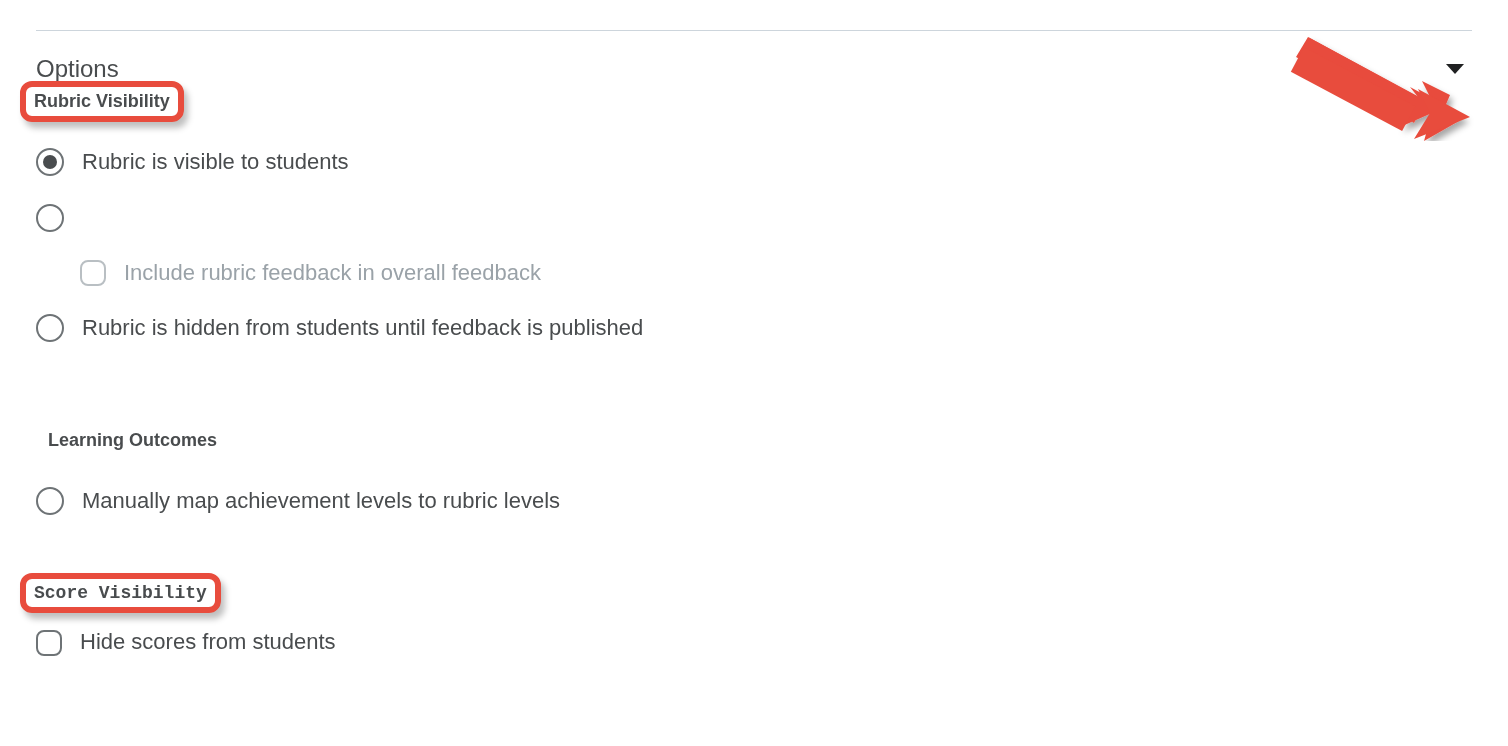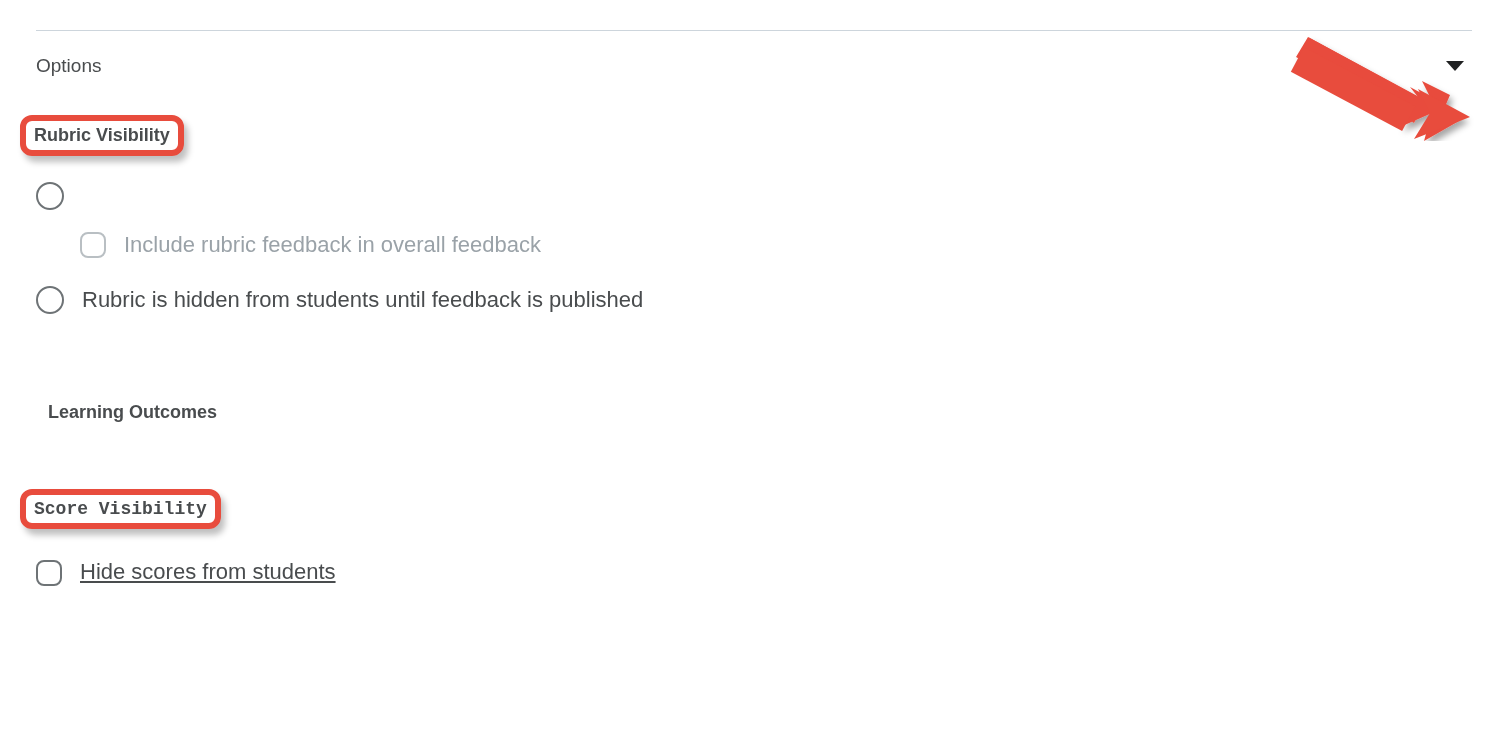--- a/index.html
+++ b/index.html
@@ -21,21 +21,21 @@
       margin: 30px 0 0 0;
     }
     .options-header {
       display: flex;
       align-items: center;
       justify-content: space-between;
       margin-top: 24px;
       position: relative;
     }
     .options-title {
-      font-size: 19px;
+      font-size: 24px;
       font-weight: 400;
       color: #494c4e;
     }
     .caret {
       width: 0; height: 0;
       border-left: 9px solid transparent;
       border-right: 9px solid transparent;
       border-top: 10px solid #202122;
       cursor: pointer;
       margin-right: 8px;
@@ -71,34 +71,34 @@
       pointer-events: none;
     }
     .highlight-box::after {
       content: "";
       position: absolute;
       inset: -2px;
       border-radius: 12px;
       box-shadow: 4px 6px 6px rgba(0,0,0,0.25);
       pointer-events: none;
     }
-    .hb-wrap-1 { margin-top: 40px; }
+    .hb-wrap-1 { }
     .hb-wrap-3 { margin-top: 60px; font-family: Liberation Mono, monospace; }
 
     .option-row {
       display: flex;
       align-items: center;
       gap: 18px;
       margin-top: 28px;
       font-size: 22px;
       color: #494c4e;
     }
     .option-row.sub {
       margin-left: 44px;
-      margin-top: 22px;
+      margin-top: 28px;
       align-items: center;
     }
     .option-row.sub.disabled .option-label { color: #9aa2a8; }
 
     .radio {
       width: 28px; height: 28px;
       border: 2px solid #6e7376;
       border-radius: 50%;
       display: inline-flex;
       align-items: center;
@@ -154,44 +154,54 @@
     </svg>
   </div>
 
   
   <div class="hb-wrap-1">
     <span class="highlight-box">
       <span class="group-label">Rubric Visibility</span>
     </span>
   </div>
 
+  <div class="option-row">
+    <span class="radio checked">
+        <span class="dot"></span>
+      </span>
+    <span class="option-label">Rubric is visible to students</span>
+  </div>
 
   <div class="option-row">
     <span class="radio"></span>
   </div>
 
   <div class="option-row sub disabled">
     <span class="checkbox"></span>
     <span class="option-label">Include rubric feedback in overall feedback</span>
   </div>
 
   <div class="option-row">
     <span class="radio"></span>
     <span class="option-label">Rubric is hidden from students until feedback is published</span>
   </div>
 
   
   <div class="group-label" style="margin-top:80px;">Learning Outcomes</div>
 
 
+  <div class="option-row">
+    <span class="radio"></span>
+    <span class="option-label">Manually map achievement levels to rubric levels</span>
+  </div>
 
   
   <div class="hb-wrap-3">
     <span class="highlight-box">
       <span class="group-label">Score Visibility</span>
     </span>
   </div>
 
-  <div class="option-row" style="margin-top:32px;text-decoration:underline;">
+  <div class="option-row" style="margin-top:18px;">
     <span class="checkbox enabled"></span>
     <span class="option-label">Hide scores from students</span>
   </div>
 </div>
 
 </body></html>

